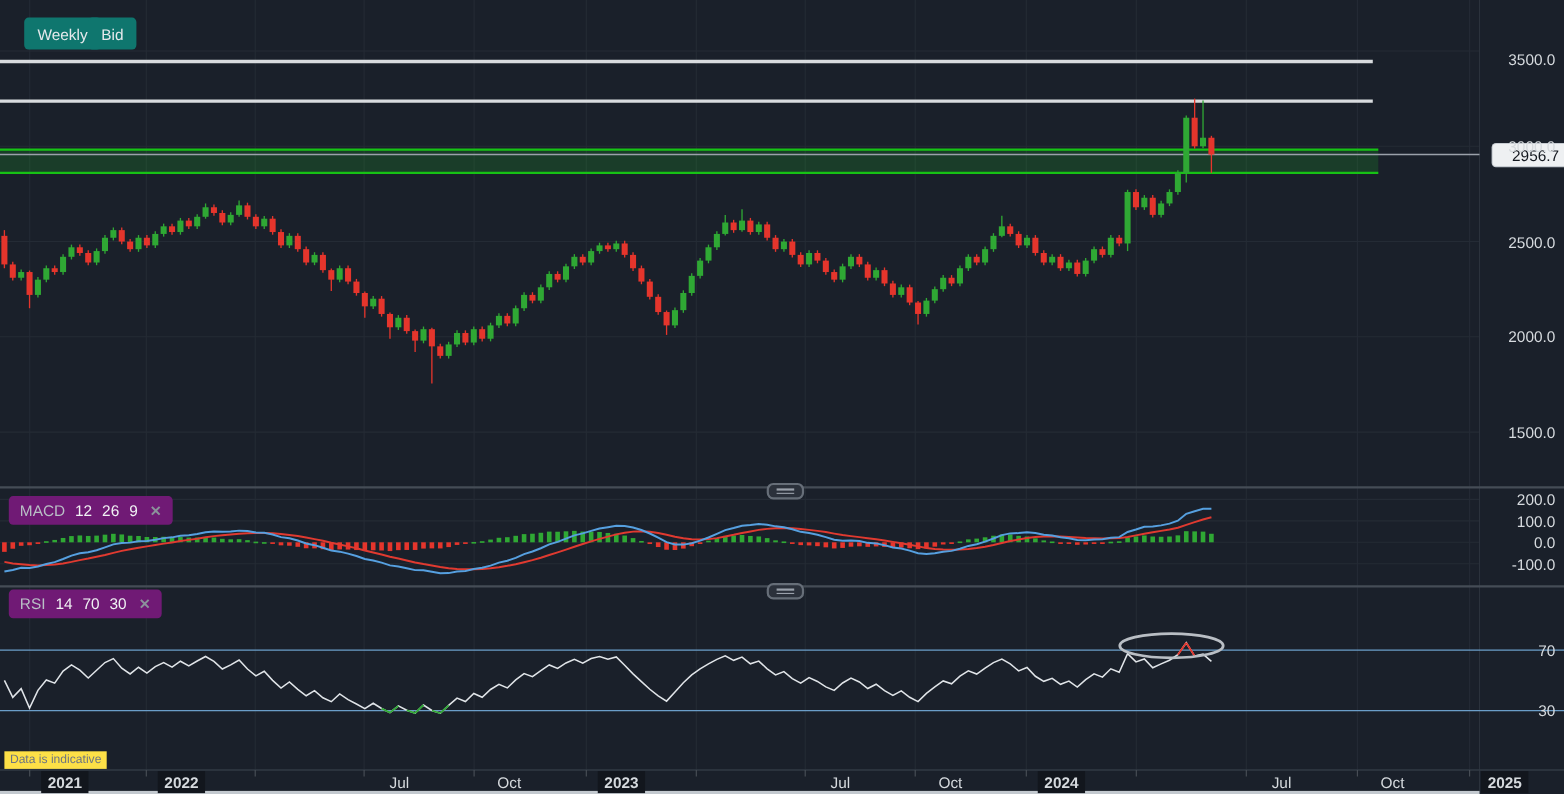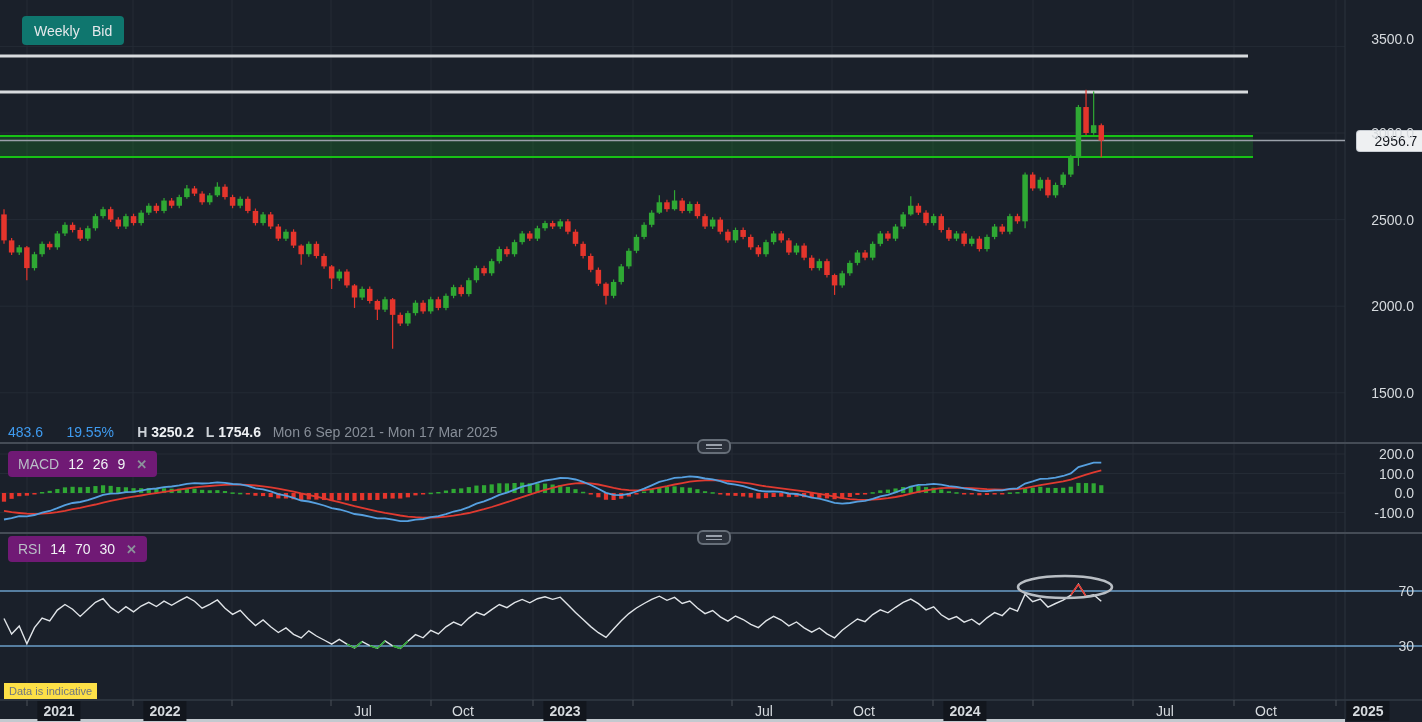--- a/index.html
+++ b/index.html
@@ -547,21 +547,20 @@
       <line x1="1336" y1="700" x2="1336" y2="706" stroke="#4a5058"></line>
     </svg>
 
   <div class="chip toolbar-chip" id="weekly">
     <span>Weekly</span>
   </div>
   <div class="chip toolbar-chip" id="bid">
     <span>Bid</span>
   </div>
 
-  <div class="infobar"><span class="blue">483.6</span><span>      </span><span class="blue">19.55%</span><span>      </span><span class="hl-l">H</span><span> </span><span class="hl-v">3250.2</span><span>   </span><span class="hl-l">L</span><span> </span><span class="hl-v">1754.6</span><span>   </span><span class="range">Mon 6 Sep 2021 - Mon 17 Mar 2025</span></div>
 
   <div class="chip ind-chip" id="macd-chip">
     <span class="lbl">MACD</span>
     <span class="num">12</span>
     <span class="num">26</span>
     <span class="num">9</span>
     <span class="x">✕</span>
   </div>
   <div class="chip ind-chip" id="rsi-chip">
     <span class="lbl">RSI</span>
@@ -579,21 +578,21 @@
     </div>
   <div class="pill" style="top:530px">
       <i></i>
       <i></i>
     </div>
 
   <div class="indicative">Data is indicative</div>
   <div class="scrollbar"></div>
 
   <div id="labels-layer">
-      <span class="ylab" style="top:39px">3500.0</span>
+      <span class="ylab" style="top:54px">3500.0</span>
       <span class="ylab" style="top:133px">3000.0</span>
       <span class="ylab" style="top:219.6px">2500.0</span>
       <span class="ylab" style="top:306.2px">2000.0</span>
       <span class="ylab" style="top:392.8px">1500.0</span>
       <span class="ylab" style="top:454px">200.0</span>
       <span class="ylab" style="top:473.5px">100.0</span>
       <span class="ylab" style="top:493px">0.0</span>
       <span class="ylab" style="top:512.5px">-100.0</span>
       <span class="ylab" style="top:591px">70</span>
       <span class="ylab" style="top:646px">30</span>

